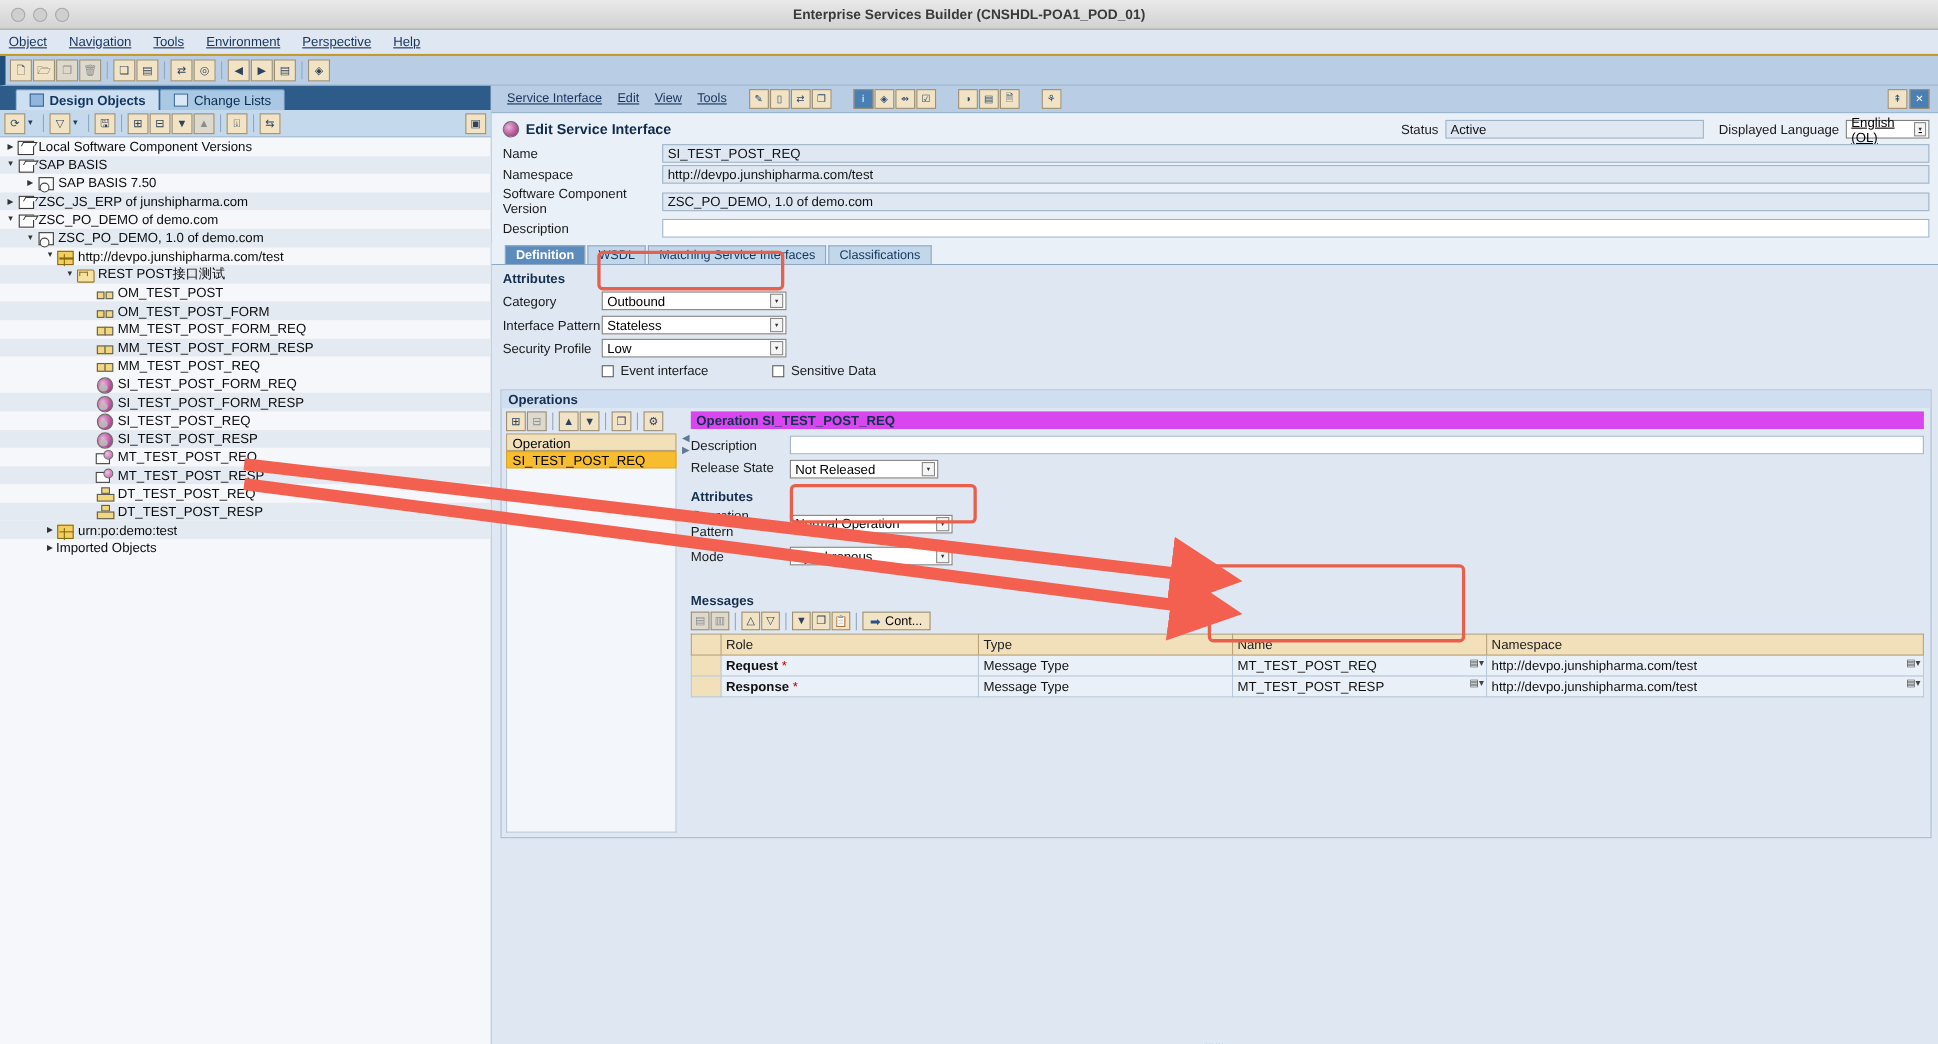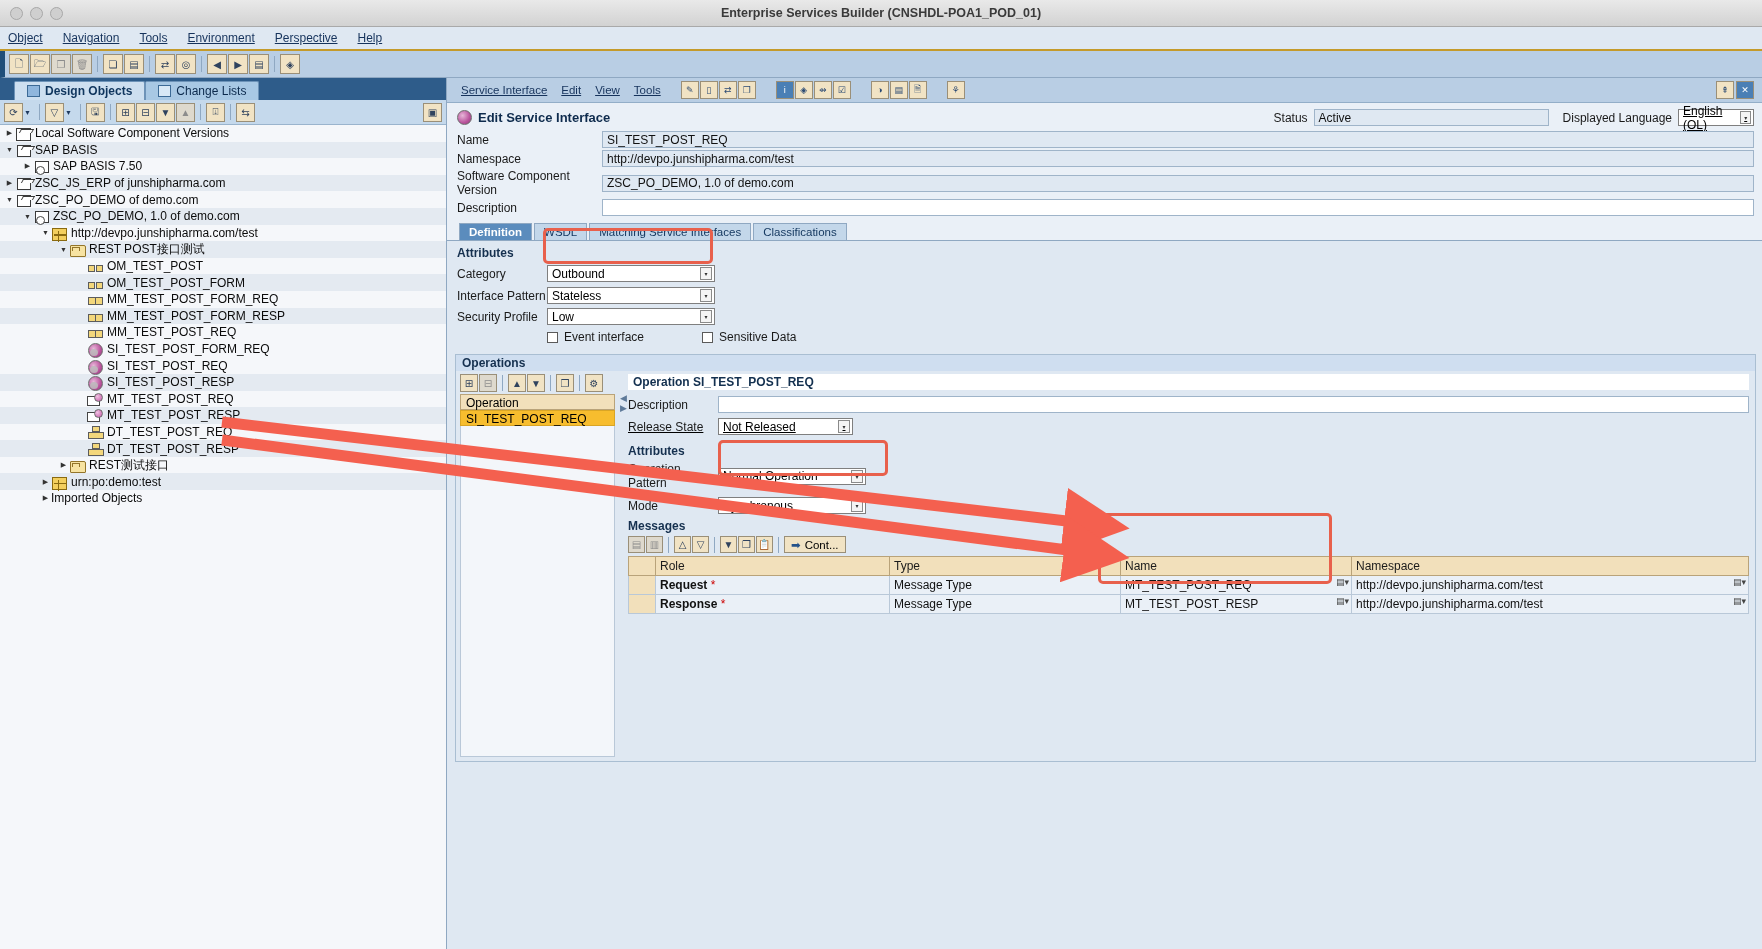--- a/index.html
+++ b/index.html
@@ -340,26 +340,34 @@
           <span>MM_TEST_POST_REQ</span>
         </div>
         <div class="trow">
           <span style="width: 76px; flex: 0 0 auto;"></span>
           <span class="twist"></span>
           <span class="ticon">
             <span class="ic-si" style="position: absolute;"></span>
           </span>
           <span>SI_TEST_POST_FORM_REQ</span>
         </div>
-        <div class="trow">
+        <div class="trow alt">
           <span style="width: 76px; flex: 0 0 auto;"></span>
           <span class="twist"></span>
           <span class="ticon">
             <span class="ic-si" style="position: absolute;"></span>
           </span>
+          <span>SI_TEST_POST_FORM_RESP</span>
+        </div>
+        <div class="trow">
+          <span style="width: 76px; flex: 0 0 auto;"></span>
+          <span class="twist"></span>
+          <span class="ticon">
+            <span class="ic-si" style="position: absolute;"></span>
+          </span>
           <span>SI_TEST_POST_REQ</span>
         </div>
         <div class="trow alt">
           <span style="width: 76px; flex: 0 0 auto;"></span>
           <span class="twist"></span>
           <span class="ticon">
             <span class="ic-si" style="position: absolute;"></span>
           </span>
           <span>SI_TEST_POST_RESP</span>
         </div>
@@ -387,28 +395,20 @@
           </span>
           <span>DT_TEST_POST_REQ</span>
         </div>
         <div class="trow alt">
           <span style="width: 76px; flex: 0 0 auto;"></span>
           <span class="twist"></span>
           <span class="ticon">
             <span class="ic-dt" style="position: absolute;"></span>
           </span>
           <span>DT_TEST_POST_RESP</span>
-        </div>
-        <div class="trow">
-          <span style="width: 58px; flex: 0 0 auto;"></span>
-          <span class="twist">▶</span>
-          <span class="ticon">
-            <span class="ic-folder" style="position: absolute;"></span>
-          </span>
-          <span>REST测试接口</span>
         </div>
         <div class="trow alt">
           <span style="width: 40px; flex: 0 0 auto;"></span>
           <span class="twist">▶</span>
           <span class="ticon">
             <span class="ic-ns" style="position: absolute;"></span>
           </span>
           <span>urn:po:demo:test</span>
         </div>
         <div class="trow">
@@ -548,27 +548,27 @@
             <div class="opslist-hdr">Operation</div>
             <div class="opslist-row">SI_TEST_POST_REQ</div>
             <div style="flex:1;background:#f3f6fa;border:1px solid #b9c8d8;border-top:none;min-height:330px;"></div>
           </div>
 
           <div style="width:9px;display:flex;align-items:flex-start;justify-content:center;padding-top:22px;">
             <span style="font-size:9px;color:#5e7a99;">◀<br>▶</span>
           </div>
 
           <div style="flex:1;padding:3px 6px 4px 0;">
-            <div style="background:#ffffff;font-weight:bold;font-size:12px;color:#13304f;padding:1px 5px;">Operation SI_TEST_POST_REQ</div>
+            <div style="background:#d946ef;font-weight:bold;font-size:12px;color:#13304f;padding:1px 5px;">Operation SI_TEST_POST_REQ</div>
 
             <div style="display:flex;align-items:center;margin-top:6px;">
               <span class="lbl" style="width:90px;">Description</span>
               <div class="field white" style="flex:1;"></div>
             </div>
-            <div style="display:flex;align-items:center;margin-top:5px;text-decoration:underline;">
+            <div style="display:flex;margin-top:5px;">
               <span class="lbl" style="width:90px;">Release State</span>
               <div class="dd" style="width:135px;">
                 <span>Not Released</span>
                 <span class="ddbtn">▾</span>
               </div>
             </div>
 
             <div style="margin-top:8px;">
               <div class="sechdr" style="padding-left:0;">Attributes</div>
               <div style="display:flex;align-items:center;margin-top:3px;">
@@ -580,21 +580,21 @@
               </div>
               <div style="display:flex;align-items:center;margin-top:7px;">
                 <span class="lbl" style="width:90px;">Mode</span>
                 <div class="dd" style="width:148px;">
                   <span>Synchronous</span>
                   <span class="ddbtn">▾</span>
                 </div>
               </div>
             </div>
 
-            <div style="margin-top:4px;">
+            <div style="margin-top:24px;">
               <div class="sechdr" style="padding-left:0;">Messages</div>
               <div style="display:flex;align-items:center;gap:1px;margin-top:2px;">
                 <div class="tbtn dis" style="width:17px;height:17px;">▤</div>
                 <div class="tbtn dis" style="width:17px;height:17px;">▥</div>
                 <div class="tsep"></div>
                 <div class="tbtn" style="width:17px;height:17px;">△</div>
                 <div class="tbtn" style="width:17px;height:17px;">▽</div>
                 <div class="tsep"></div>
                 <div class="tbtn" style="width:17px;height:17px;">▼</div>
                 <div class="tbtn" style="width:17px;height:17px;">❐</div>

